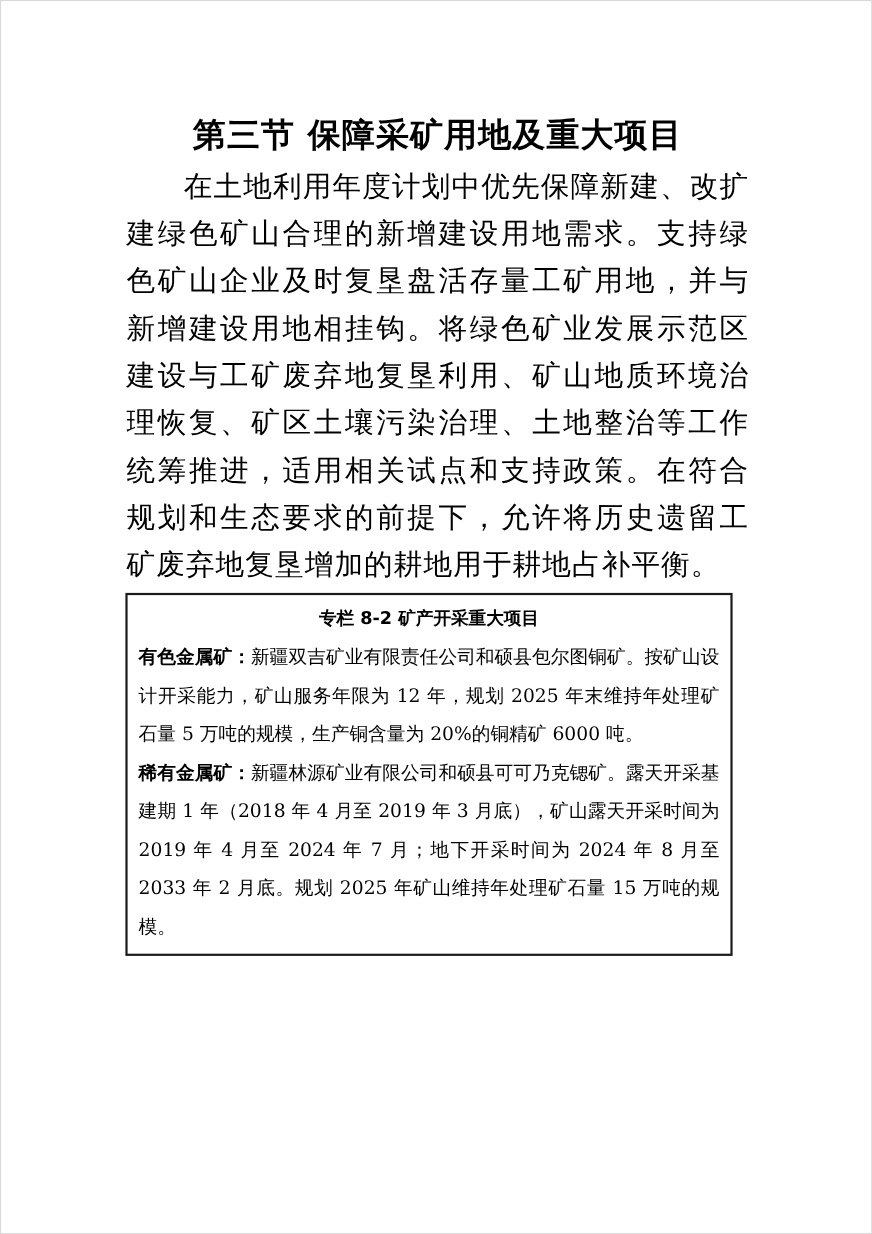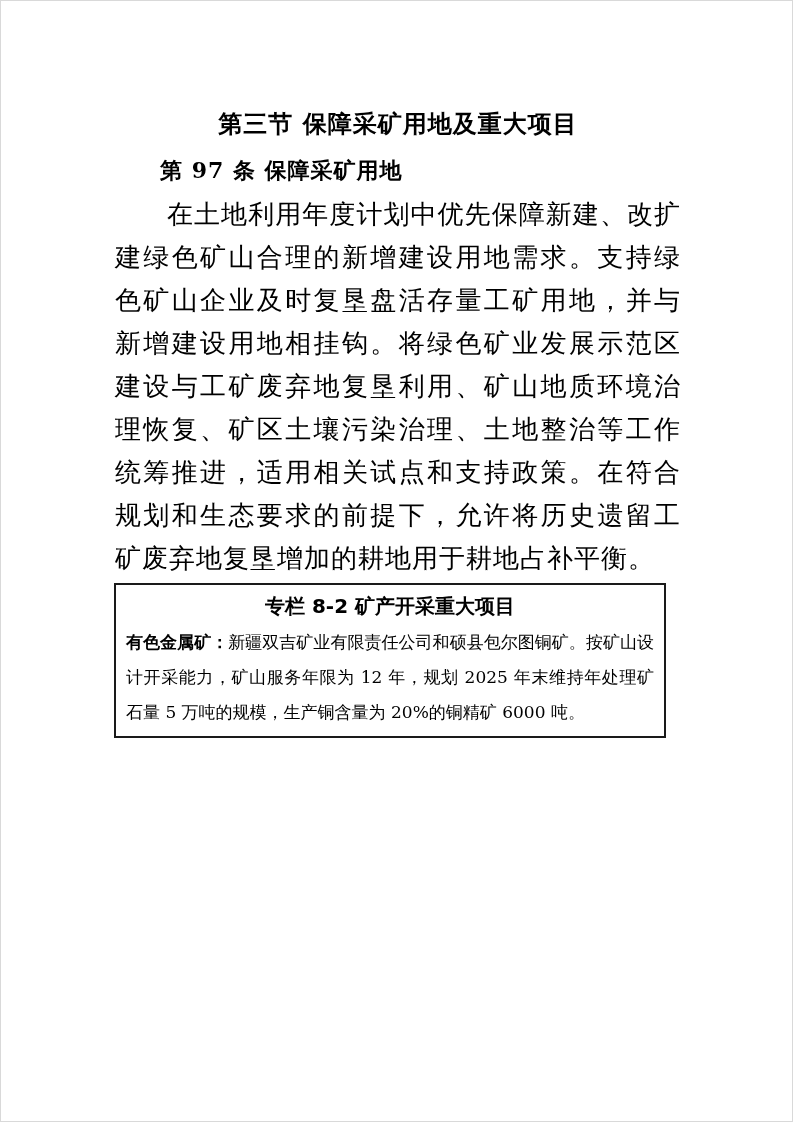--- a/index.html
+++ b/index.html
@@ -16,21 +16,21 @@
   .content {
     box-sizing: border-box;
     width: 793px;
     padding: 108px 112px 0 113px;
   }
   .section-title {
     margin: 0 0 10px 0;
     text-align: center;
     font-family: "DejaVu Sans", sans-serif;
     font-weight: bold;
-    font-size: 24px;
+    font-size: 30px;
     line-height: 30px;
     letter-spacing: 1px;
   }
   .article-heading {
     margin: 0;
     padding-left: 46px;
     font-weight: bold;
     font-size: 22px;
     line-height: 43px;
     letter-spacing: 1px;
@@ -48,49 +48,49 @@
     width: 552px;
     margin-top: 3px;
     border: 2px solid #1a1a1a;
     padding: 4px 10px 6px 10px;
   }
   .box-title {
     margin: 2px 0 4px 0;
     text-align: center;
     font-family: "DejaVu Sans", sans-serif;
     font-weight: bold;
-    font-size: 20px;
+    font-size: 16px;
     line-height: 30px;
   }
   .box-para {
     margin: 0;
     font-size: 17px;
     line-height: 35px;
     text-align: justify;
   }
   .box-label {
     font-weight: bold;
     margin-top: 34px;
   }
 </style>
 </head>
 <body>
 
 <div class="content">
 
   <h1 class="section-title">第三节  保障采矿用地及重大项目</h1>
 
-  <h2 class="article-heading">第 97 条  保障采矿用地</h2>
 
   <p class="body-para">在土地利用年度计划中优先保障新建、改扩建绿色矿山合理的新增建设用地需求。支持绿色矿山企业及时复垦盘活存量工矿用地，并与新增建设用地相挂钩。将绿色矿业发展示范区建设与工矿废弃地复垦利用、矿山地质环境治理恢复、矿区土壤污染治理、土地整治等工作统筹推进，适用相关试点和支持政策。在符合规划和生态要求的前提下，允许将历史遗留工矿废弃地复垦增加的耕地用于耕地占补平衡。</p>
 
 
 
   <div class="feature-box">
     <div class="box-title">专栏 8-2  矿产开采重大项目</div>
 
     <p class="box-para"><span class="box-label">有色金属矿：</span><span>新疆双吉矿业有限责任公司和硕县包尔图铜矿。按矿山设计开采能力，矿山服务年限为 12 年，规划 2025 年末维持年处理矿石量 5 万吨的规模，生产铜含量为 20%的铜精矿 6000 吨。</span></p>
 
+    <p class="box-para"><span class="box-label">稀有金属矿：</span><span>新疆林源矿业有限公司和硕县可可乃克锶矿。露天开采基建期 1 年（2018 年 4 月至 2019 年 3 月底），矿山露天开采时间为 2019 年 4 月至 2024 年 7 月；地下开采时间为 2024 年 8 月至 2033 年 2 月底。规划 2025 年矿山维持年处理矿石量 15 万吨的规模。</span></p>
 
     <p class="box-para"></p>
   </div>
 
 </div>
 
 </body></html>

